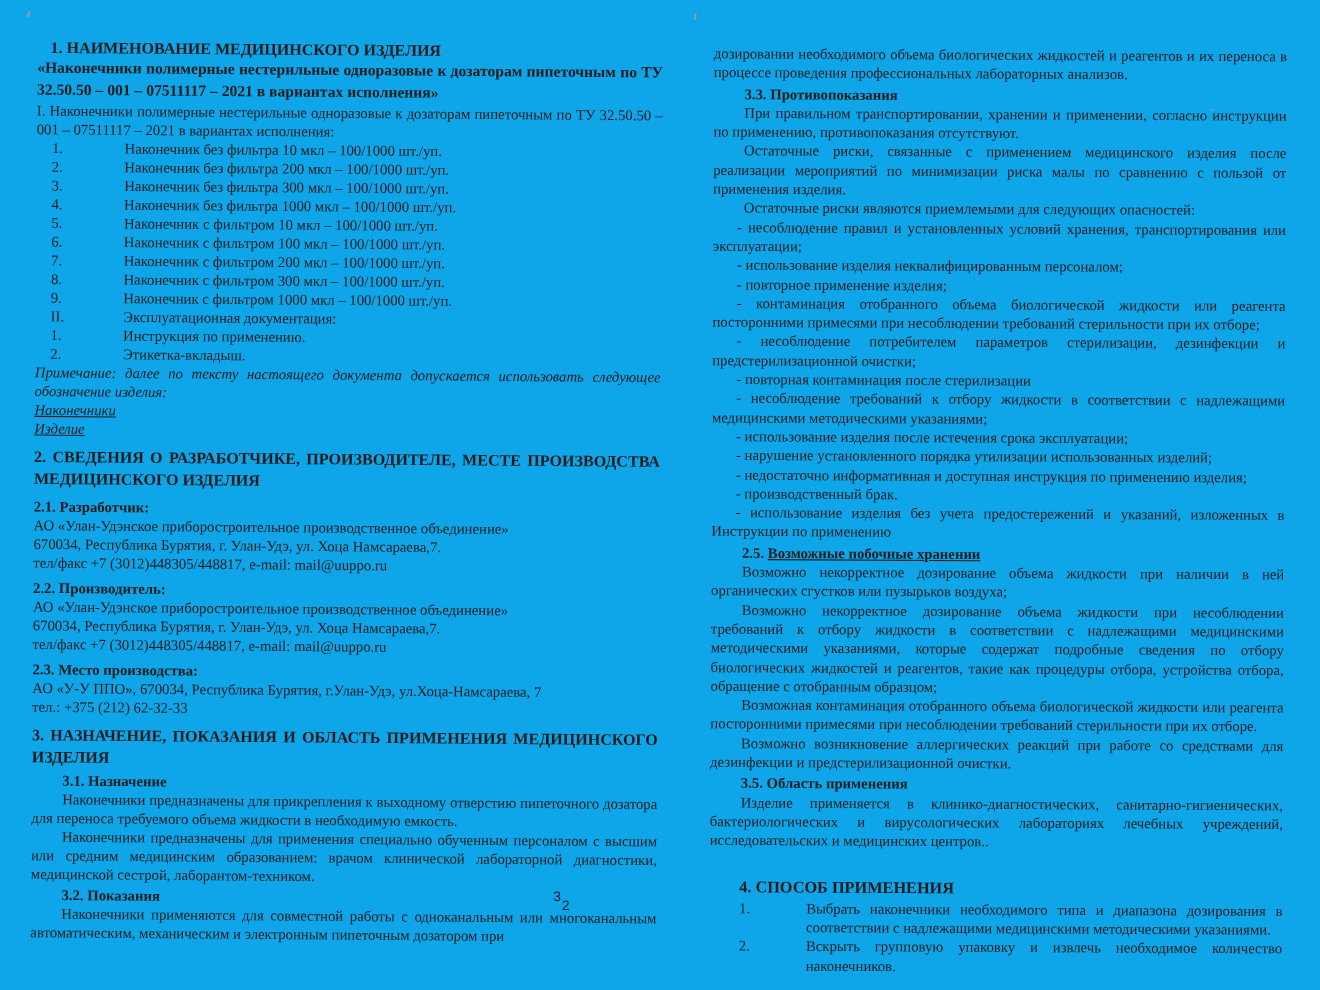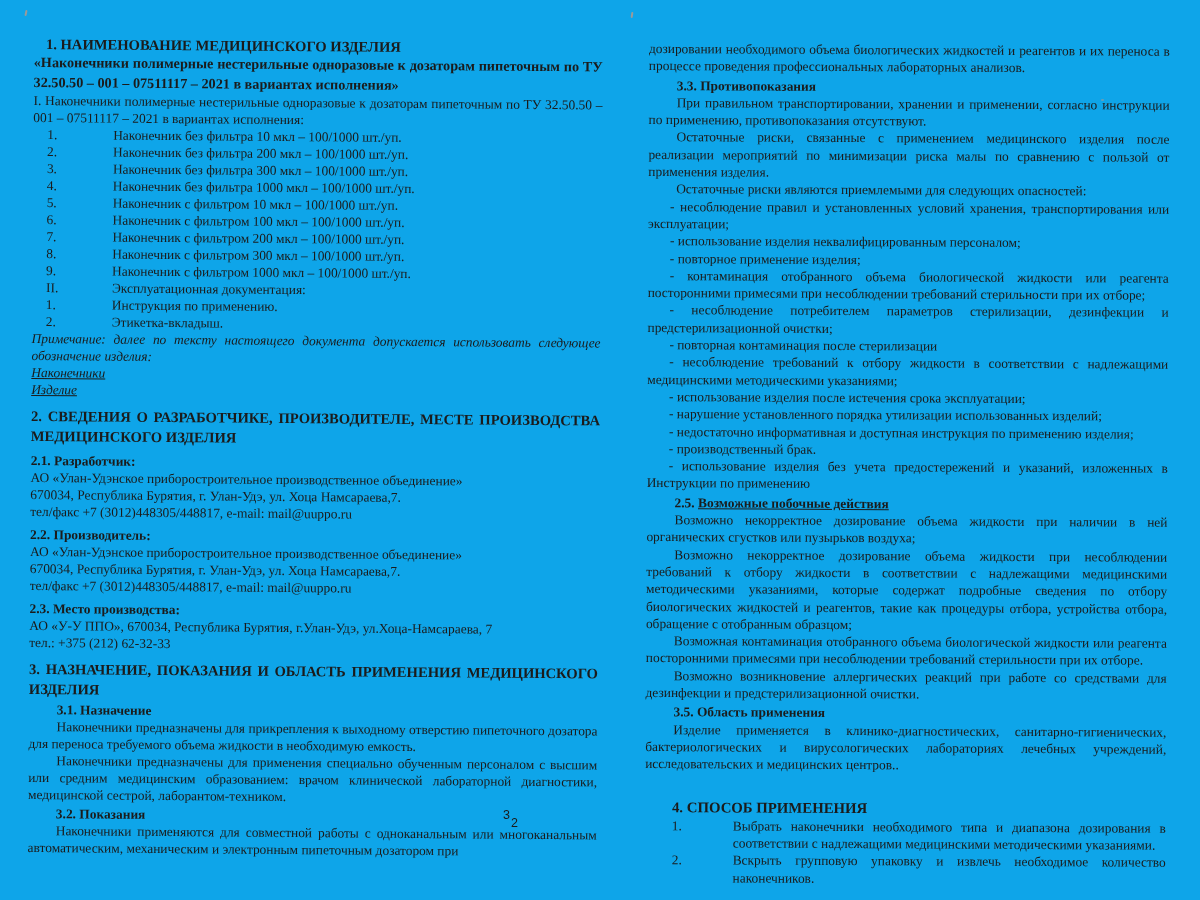--- a/index.html
+++ b/index.html
@@ -147,21 +147,21 @@
     <div class="pb">- контаминация отобранного объема биологической жидкости или реагента посторонними примесями при несоблюдении требований стерильности при их отборе;</div>
     <div class="pb">- несоблюдение потребителем параметров стерилизации, дезинфекции и предстерилизационной очистки;</div>
     <div class="pb">- повторная контаминация после стерилизации</div>
     <div class="pb">- несоблюдение требований к отбору жидкости в соответствии с надлежащими медицинскими методическими указаниями;</div>
     <div class="pb">- использование изделия после истечения срока эксплуатации;</div>
     <div class="pb">- нарушение установленного порядка утилизации использованных изделий;</div>
     <div class="pb">- недостаточно информативная и доступная инструкция по применению изделия;</div>
     <div class="pb">- производственный брак.</div>
     <div class="pb">- использование изделия без учета предостережений и указаний, изложенных в Инструкции по применению</div>
 
-    <div class="hsub"><span>2.5.</span> <span class="u">Возможные побочные действия</span></div>
+    <div class="hsub"><span>2.5.</span> <span class="u">Возможные побочные хранении</span></div>
     <div class="p">Возможно некорректное дозирование объема жидкости при наличии в ней органических сгустков или пузырьков воздуха;</div>
     <div class="p">Возможно некорректное дозирование объема жидкости при несоблюдении требований к отбору жидкости в соответствии с надлежащими медицинскими методическими указаниями, которые содержат подробные сведения по отбору биологических жидкостей и реагентов, такие как процедуры отбора, устройства отбора, обращение с отобранным образцом;</div>
     <div class="p">Возможная контаминация отобранного объема биологической жидкости или реагента посторонними примесями при несоблюдении требований стерильности при их отборе.</div>
     <div class="p">Возможно возникновение аллергических реакций при работе со средствами для дезинфекции и предстерилизационной очистки.</div>
 
     <div class="hsub">3.5. Область применения</div>
     <div class="p">Изделие применяется в клинико-диагностических, санитарно-гигиенических, бактериологических и вирусологических лабораториях лечебных учреждений, исследовательских и медицинских центров..</div>
 
     <div class="h4x">4. СПОСОБ ПРИМЕНЕНИЯ</div>
     <div class="li4">

